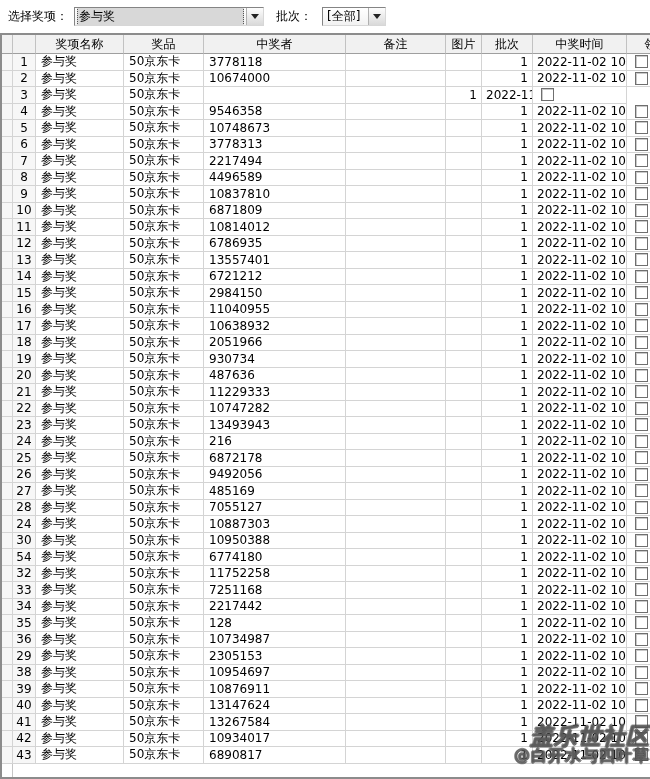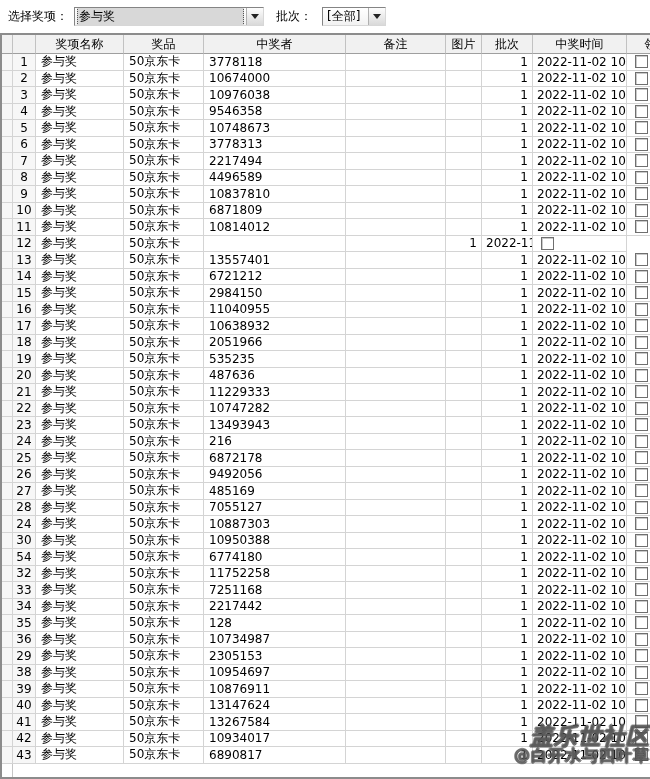--- a/index.html
+++ b/index.html
@@ -124,21 +124,20 @@
           <div class="cell c-time">2022-11-02 10:44:5</div>
           <div class="cell c-claim">
             <span class="checkbox"></span>
           </div>
         </div>
         <div class="grid-row row">
           <div class="cell c-ind"></div>
           <div class="cell c-num">3</div>
           <div class="cell c-name">参与奖</div>
           <div class="cell c-prize">50京东卡</div>
-          <div class="cell c-winner">10976038</div>
           <div class="cell c-note"></div>
           <div class="cell c-pic"></div>
           <div class="cell c-batch">1</div>
           <div class="cell c-time">2022-11-02 10:44:5</div>
           <div class="cell c-claim">
             <span class="checkbox"></span>
           </div>
         </div>
         <div class="grid-row row">
           <div class="cell c-ind"></div>
@@ -250,20 +249,21 @@
           <div class="cell c-time">2022-11-02 10:44:5</div>
           <div class="cell c-claim">
             <span class="checkbox"></span>
           </div>
         </div>
         <div class="grid-row row">
           <div class="cell c-ind"></div>
           <div class="cell c-num">12</div>
           <div class="cell c-name">参与奖</div>
           <div class="cell c-prize">50京东卡</div>
+          <div class="cell c-winner">6786935</div>
           <div class="cell c-note"></div>
           <div class="cell c-pic"></div>
           <div class="cell c-batch">1</div>
           <div class="cell c-time">2022-11-02 10:44:5</div>
           <div class="cell c-claim">
             <span class="checkbox"></span>
           </div>
         </div>
         <div class="grid-row row">
           <div class="cell c-ind"></div>
@@ -347,21 +347,21 @@
           <div class="cell c-time">2022-11-02 10:44:5</div>
           <div class="cell c-claim">
             <span class="checkbox"></span>
           </div>
         </div>
         <div class="grid-row row">
           <div class="cell c-ind"></div>
           <div class="cell c-num">19</div>
           <div class="cell c-name">参与奖</div>
           <div class="cell c-prize">50京东卡</div>
-          <div class="cell c-winner">535235</div>
+          <div class="cell c-winner">930734</div>
           <div class="cell c-note"></div>
           <div class="cell c-pic"></div>
           <div class="cell c-batch">1</div>
           <div class="cell c-time">2022-11-02 10:44:5</div>
           <div class="cell c-claim">
             <span class="checkbox"></span>
           </div>
         </div>
         <div class="grid-row row">
           <div class="cell c-ind"></div>

